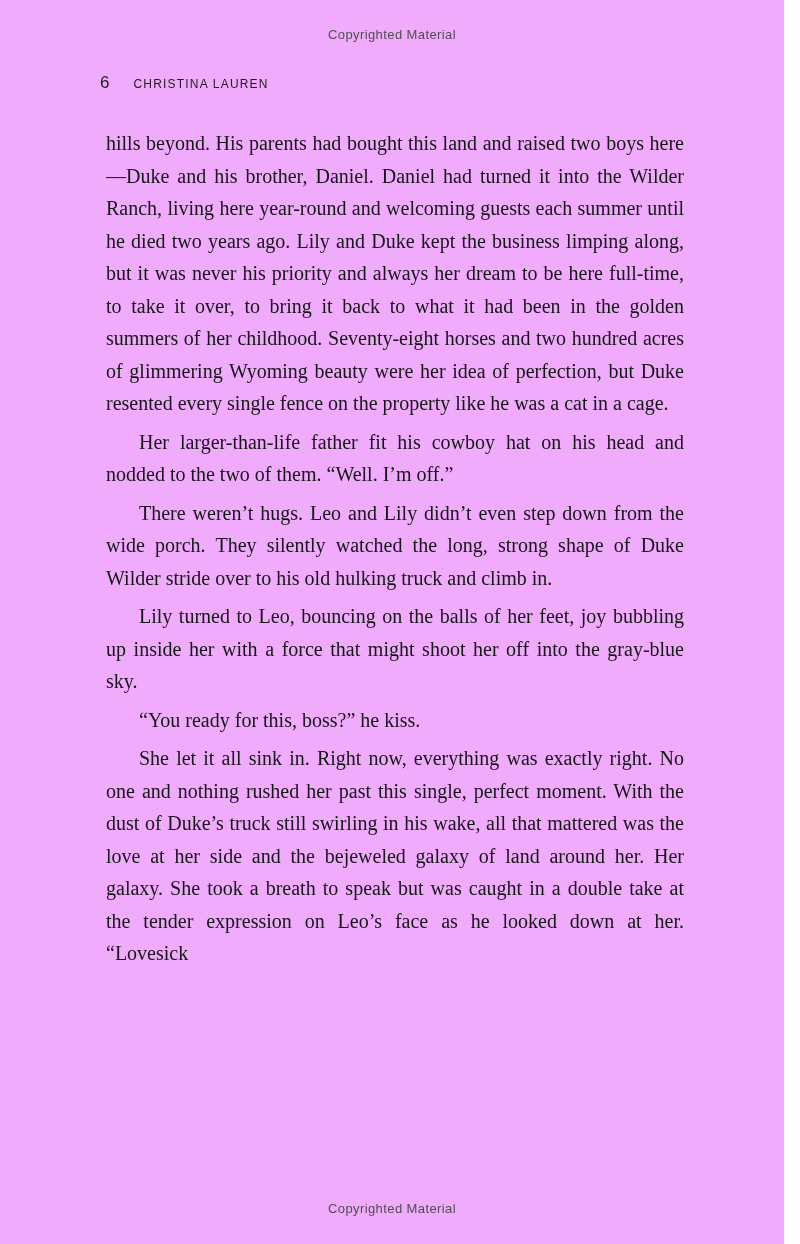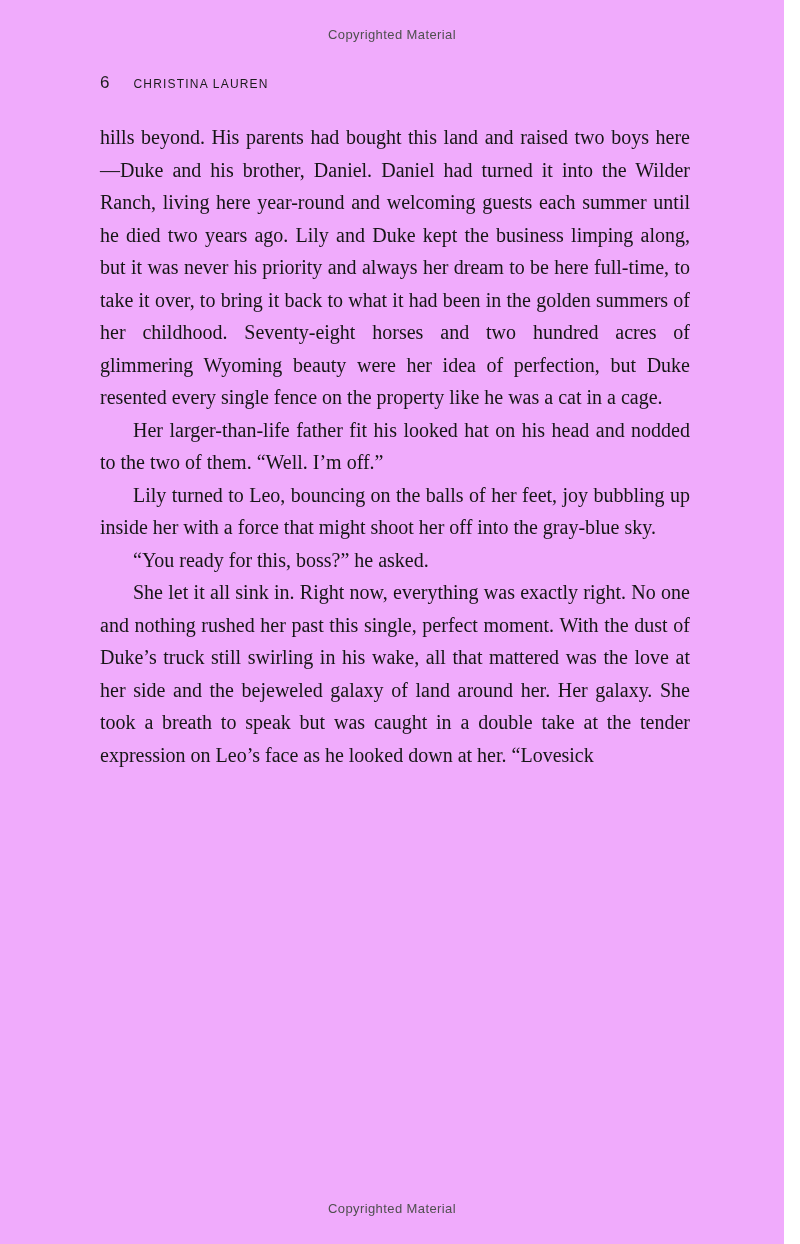--- a/index.html
+++ b/index.html
@@ -52,42 +52,43 @@
       width: 590px;
       font-family: "Liberation Serif", serif;
       font-size: 20px;
       line-height: 32.5px;
       color: #161616;
       text-align: justify;
       hyphens: auto;
       -webkit-hyphens: auto;
     }
     .body-text p {
-      margin: 0;
+      margin: 6px;
       padding: 0;
     }
     .body-text p.indent {
       text-indent: 33px;
     }
   </style>
 </head>
 <body>
 
 <div class="page">
 
   <div class="copyright top">Copyrighted Material</div>
 
   <div class="header">
     <span class="page-num">6</span>
     <span class="running-title">CHRISTINA LAUREN</span>
   </div>
 
   <div class="body-text">
       <p class="">hills beyond. His parents had bought this land and raised two boys here—Duke and his brother, Daniel. Daniel had turned it into the Wilder Ranch, living here year-round and welcoming guests each summer until he died two years ago. Lily and Duke kept the business limping along, but it was never his priority and always her dream to be here full-time, to take it over, to bring it back to what it had been in the golden summers of her childhood. Seventy-eight horses and two hundred acres of glimmering Wyoming beauty were her idea of perfection, but Duke resented every single fence on the property like he was a cat in a cage.</p>
-      <p class="indent">Her larger-than-life father fit his looked hat on his head and nodded to the two of them. “Well. I’m off.”</p>
+      <p class="indent">Her larger-than-life father fit his cowboy hat on his head and nodded to the two of them. “Well. I’m off.”</p>
+      <p class="indent">There weren’t hugs. Leo and Lily didn’t even step down from the wide porch. They silently watched the long, strong shape of Duke Wilder stride over to his old hulking truck and climb in.</p>
       <p class="indent">Lily turned to Leo, bouncing on the balls of her feet, joy bubbling up inside her with a force that might shoot her off into the gray-blue sky.</p>
-      <p class="indent">“You ready for this, boss?” he asked.</p>
+      <p class="indent">“You ready for this, boss?” he kiss.</p>
       <p class="indent">She let it all sink in. Right now, everything was exactly right. No one and nothing rushed her past this single, perfect moment. With the dust of Duke’s truck still swirling in his wake, all that mattered was the love at her side and the bejeweled galaxy of land around her. Her galaxy. She took a breath to speak but was caught in a double take at the tender expression on Leo’s face as he looked down at her. “Lovesick</p>
     </div>
 
   <div class="copyright bottom">Copyrighted Material</div>
 
 </div>
 
 </body></html>

